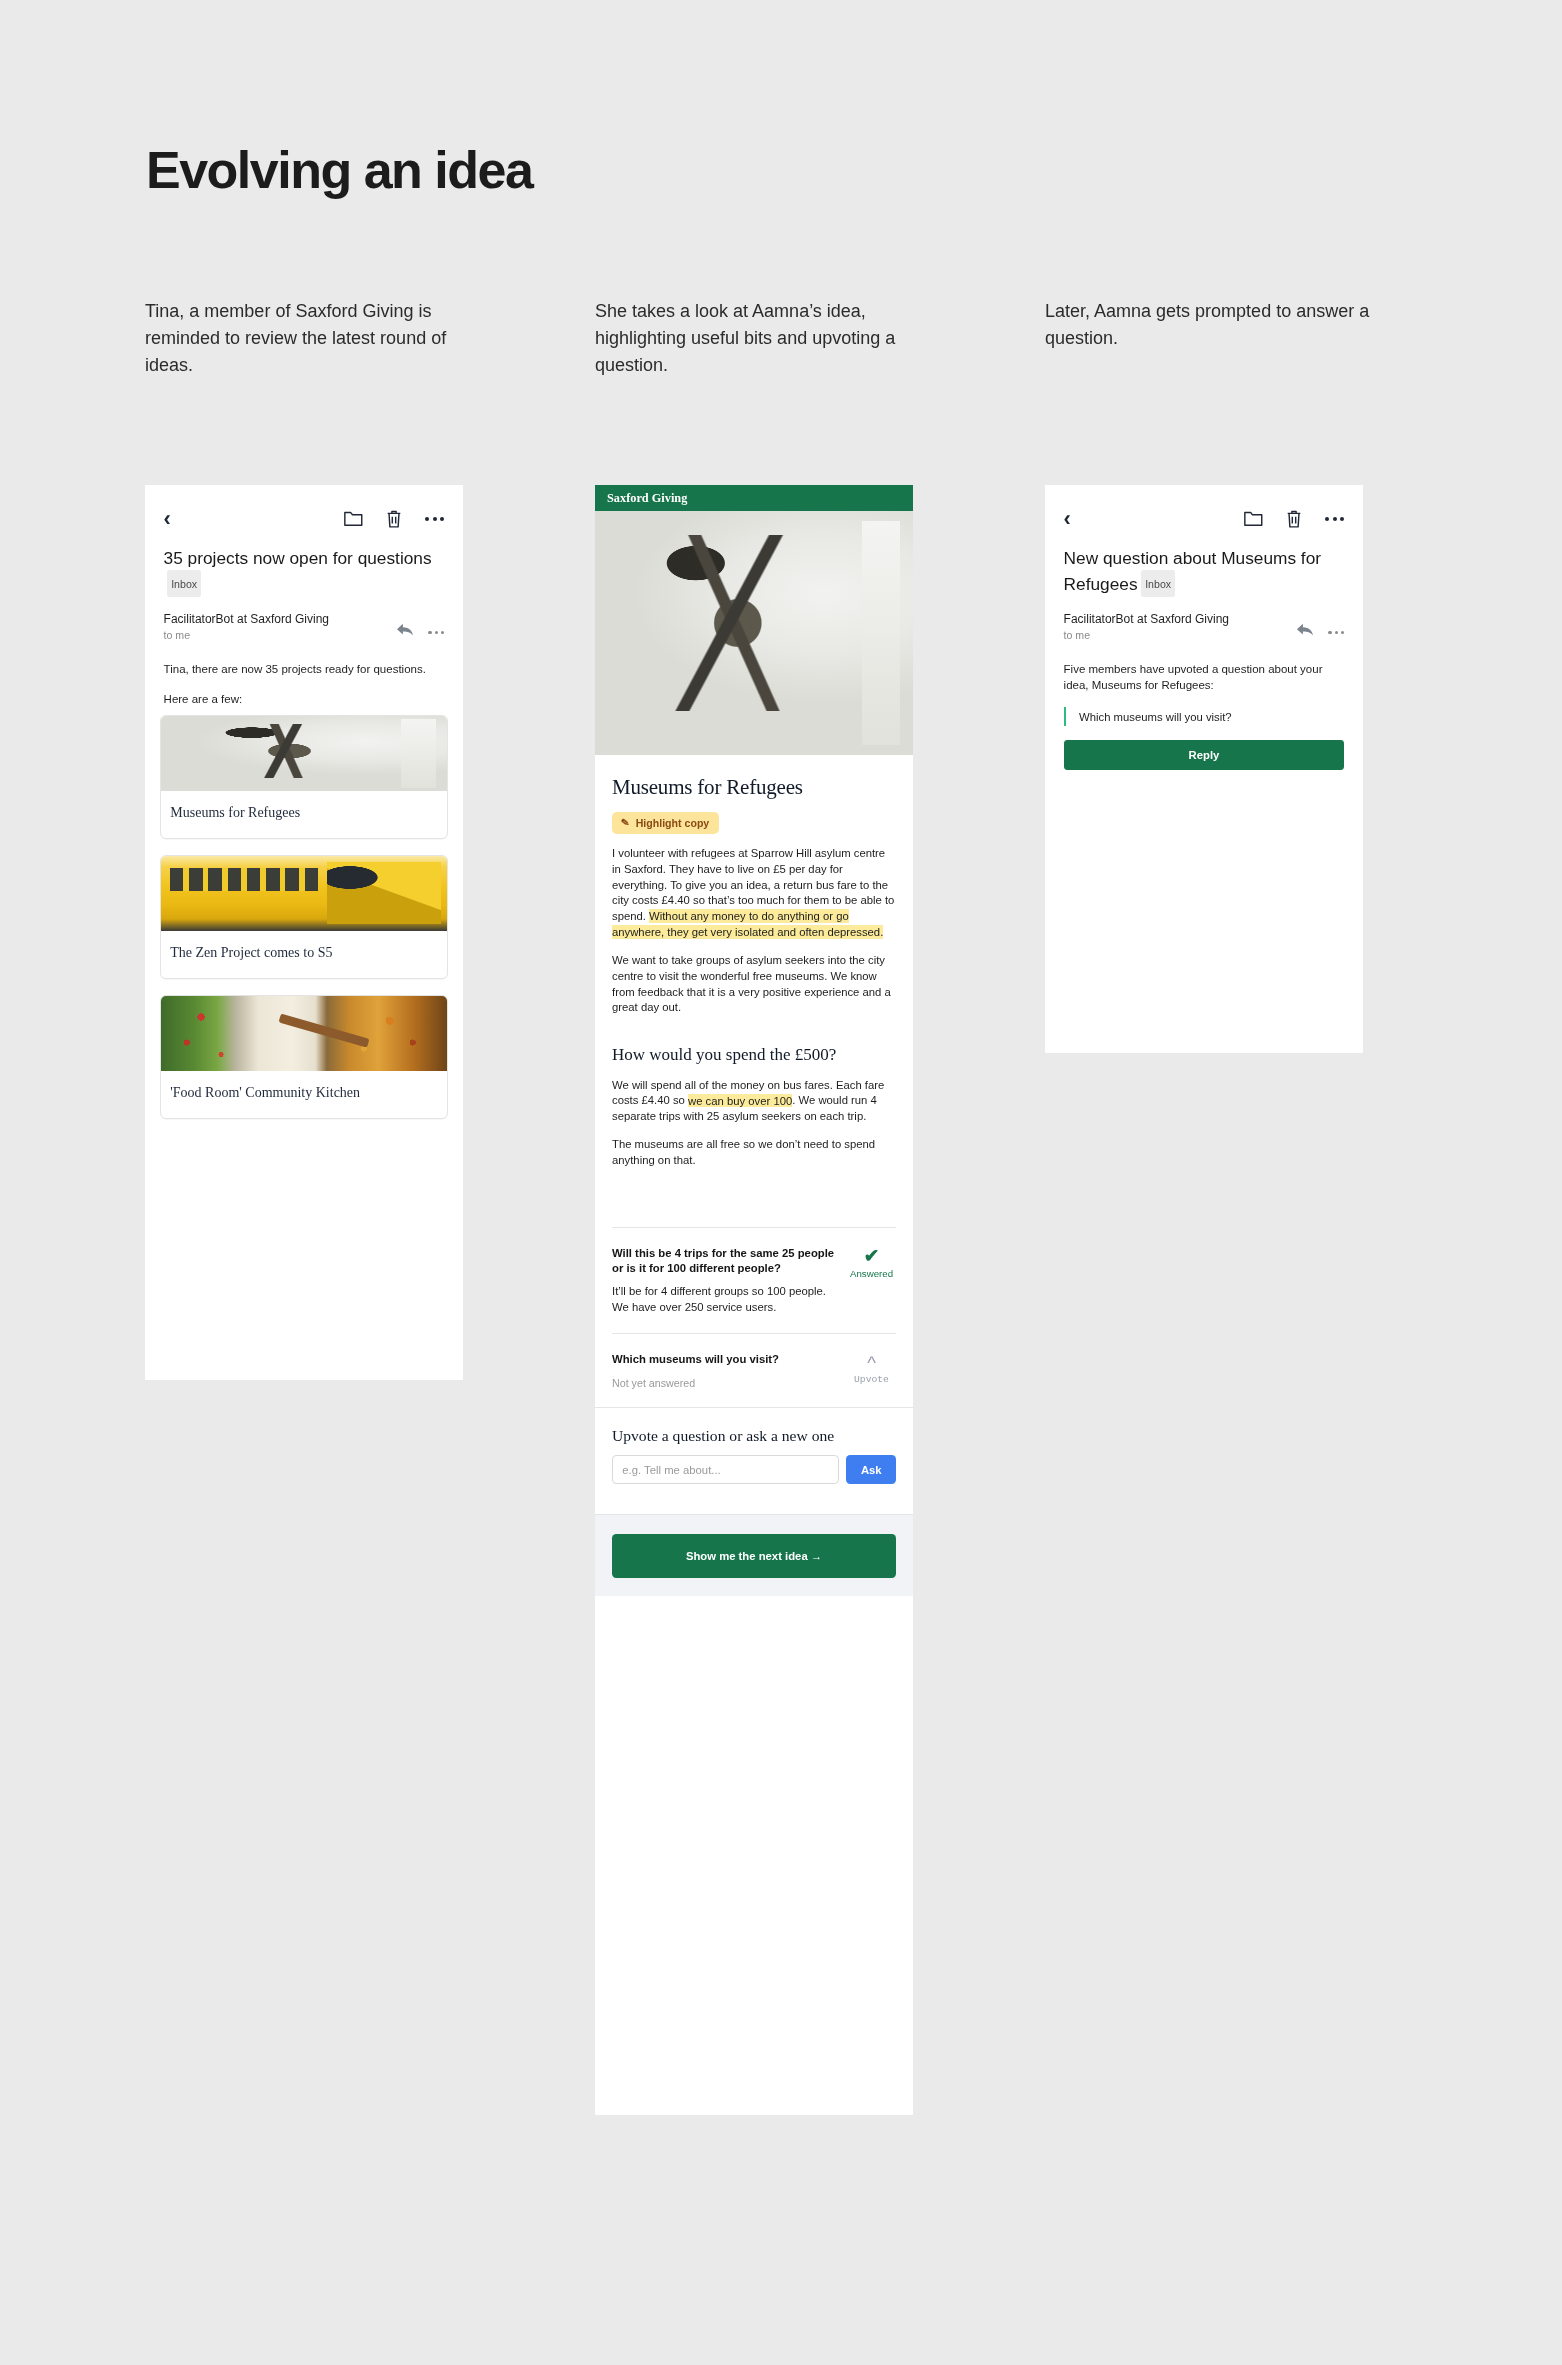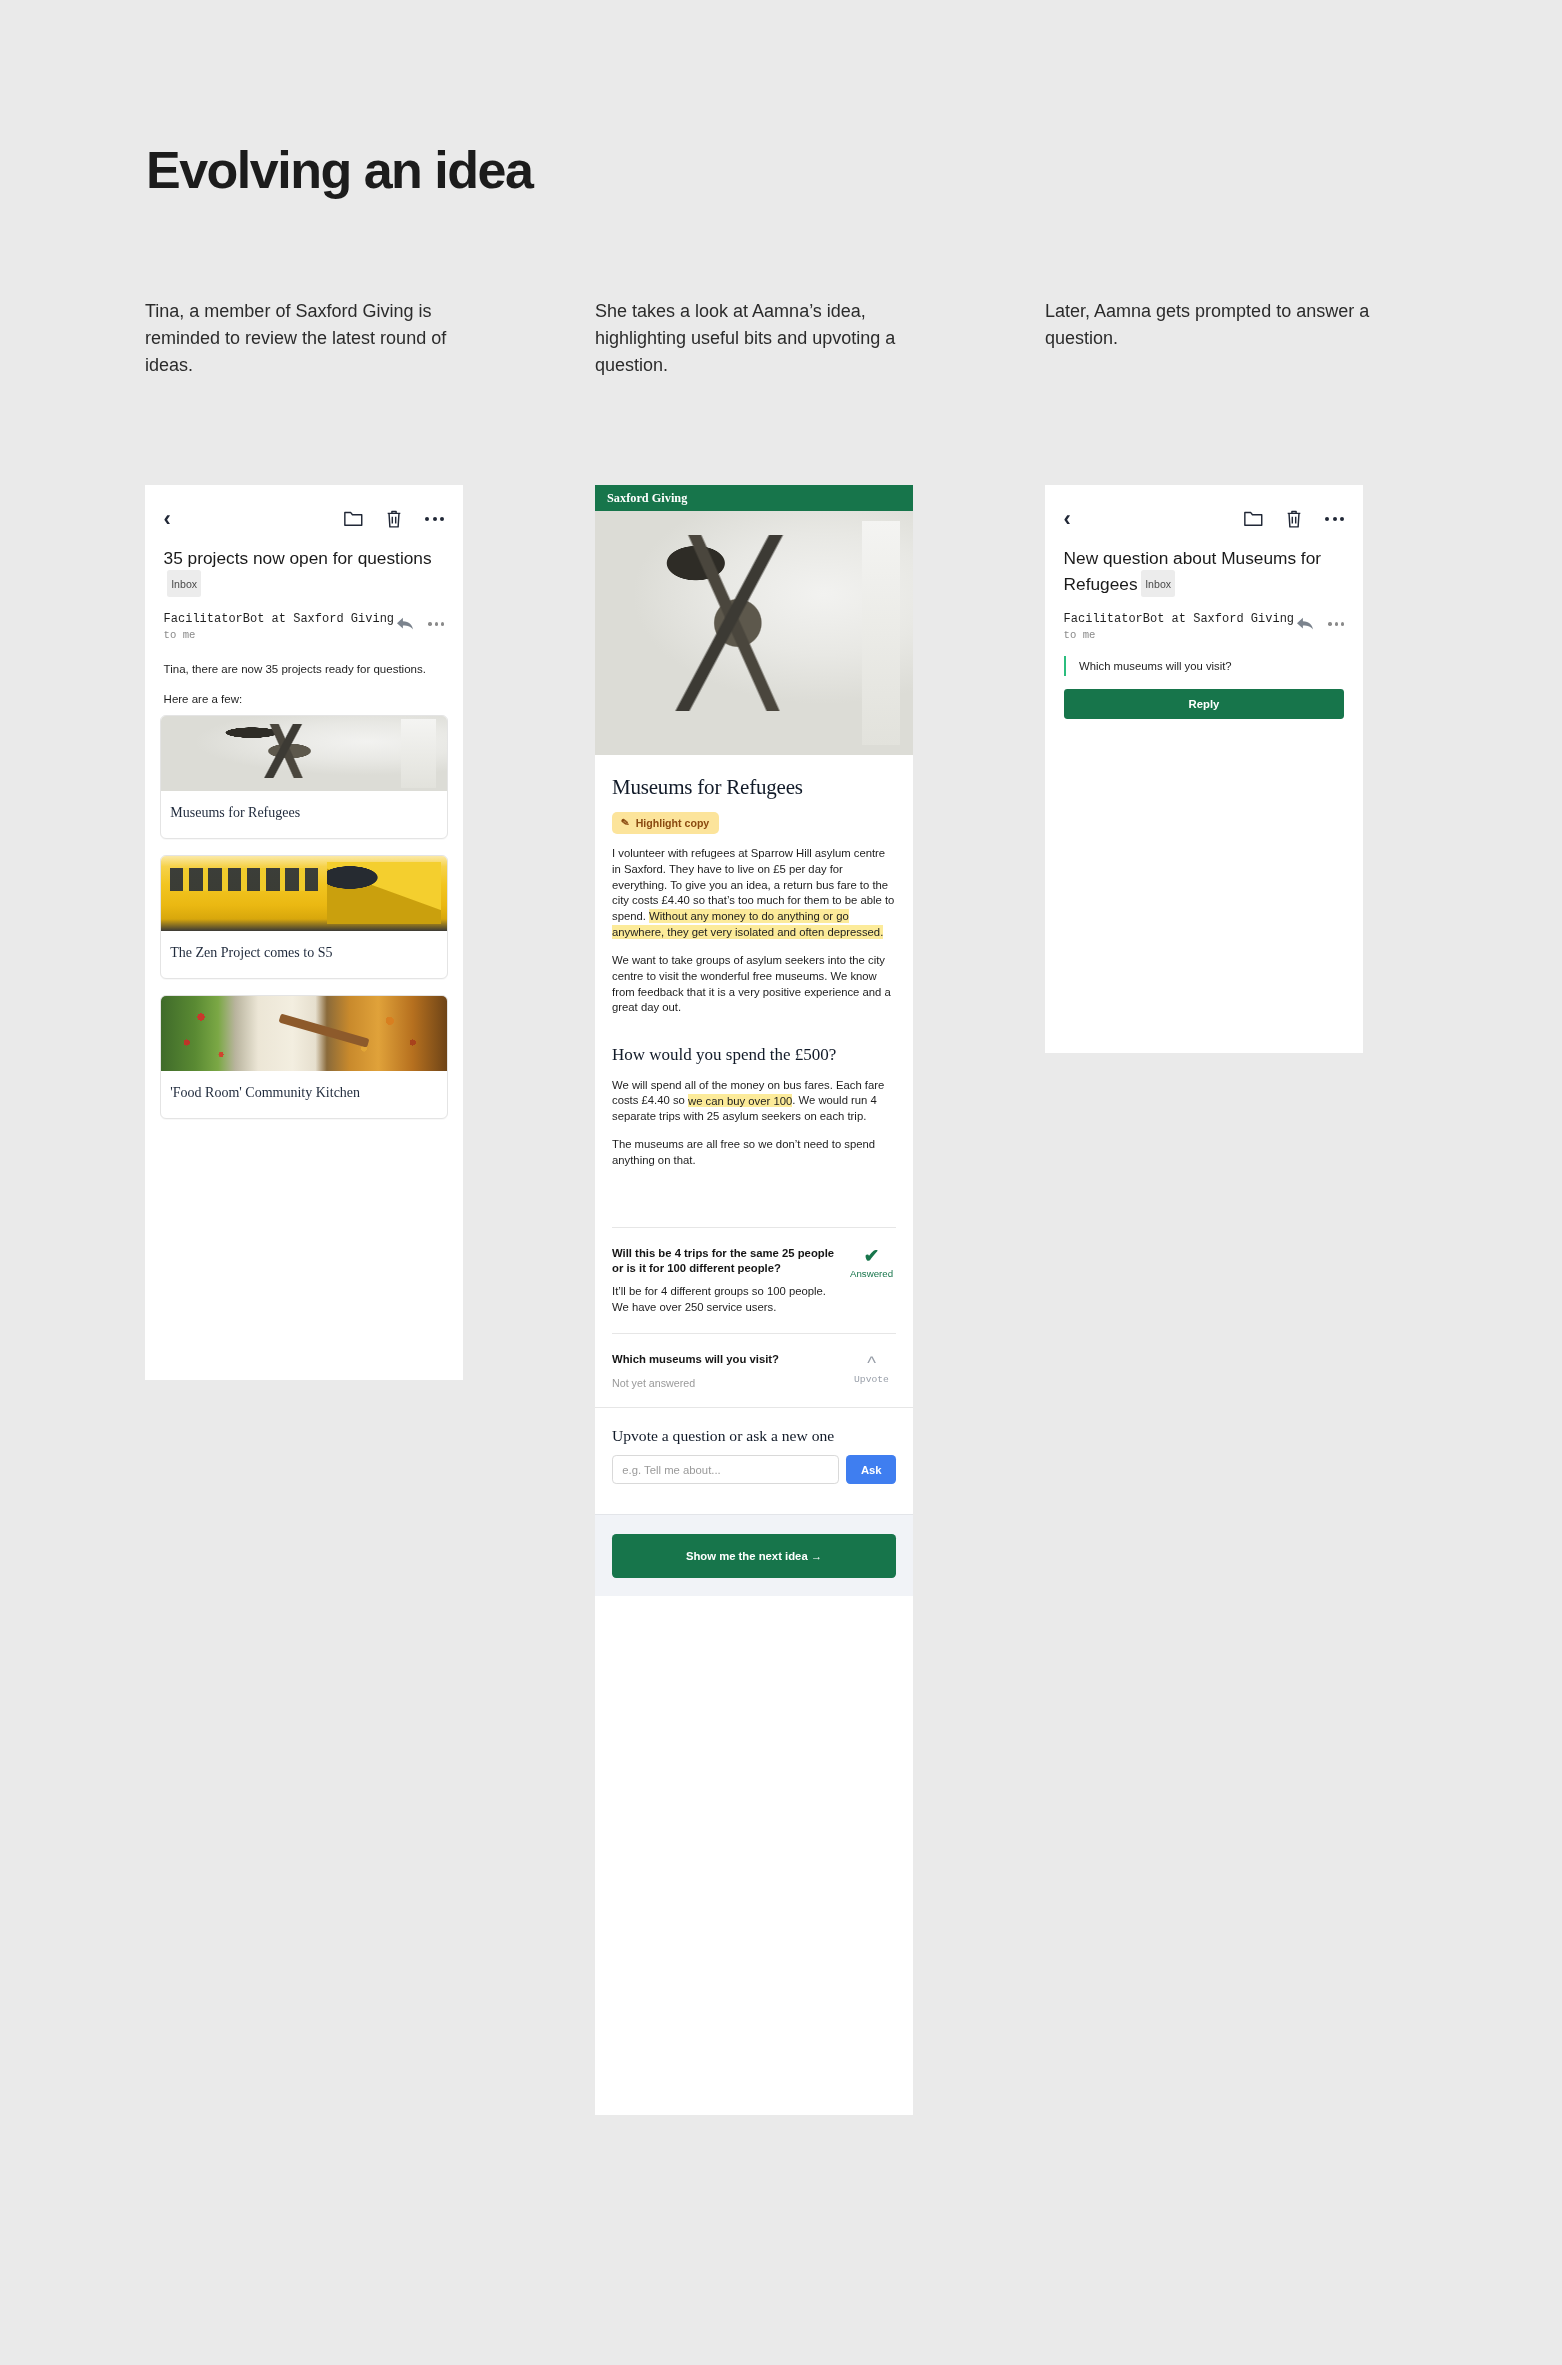--- a/index.html
+++ b/index.html
@@ -88,23 +88,22 @@
     color: #4b4b4b;
     font-size: 10.6px;
     padding: 1.7px 4.2px;
     border-radius: 2.5px;
     vertical-align: 2.5px;
     margin-left: 3.4px;
   }
 
   .sender-row {
     display: flex;
-    align-items: flex-start;
+    align-items: center;
     padding: 15px 18.6px 0 18.6px;
-    font-family: Liberation Mono, monospace;
   }
   .sender-names { flex: 1; }
   .sender-name { font-size: 12px; color: #1f1f1f; line-height: 14.4px; }
   .sender-to   { font-size: 10.6px; color: #8a8a8a; line-height: 14.4px; margin-top: 1.7px; }
   .reply-icon  { width: 16px; height: 13.5px; margin-right: 15px; margin-top: 5px; color: #6e7781; }
   .sender-dots { display: flex; gap: 3px; margin-top: 10px; }
   .sender-dots i { width: 3.4px; height: 3.4px; border-radius: 50%; background: #8a8a8a; display:block; }
 
   .mail-body {
     padding: 18.6px 18.6px 0 18.6px;
@@ -532,20 +531,23 @@
           <path d="M7 1L0 7.3 7 13.6V10c6.2 0 9.6 1.3 12 4.8-.9-5.6-4.3-9.5-12-9.8z"></path>
         </svg>
       </span>
       <span class="sender-dots">
           <i></i>
           <i></i>
           <i></i>
         </span>
     </div>
 
+    <div class="mail-body">
+      <p>Five members have upvoted a question about your idea, Museums for Refugees:</p>
+    </div>
 
     <div class="quote">Which museums will you visit?</div>
 
     <div class="reply-wrap">
       <button class="reply-btn">Reply</button>
     </div>
 
   </div>
 
 </div>

